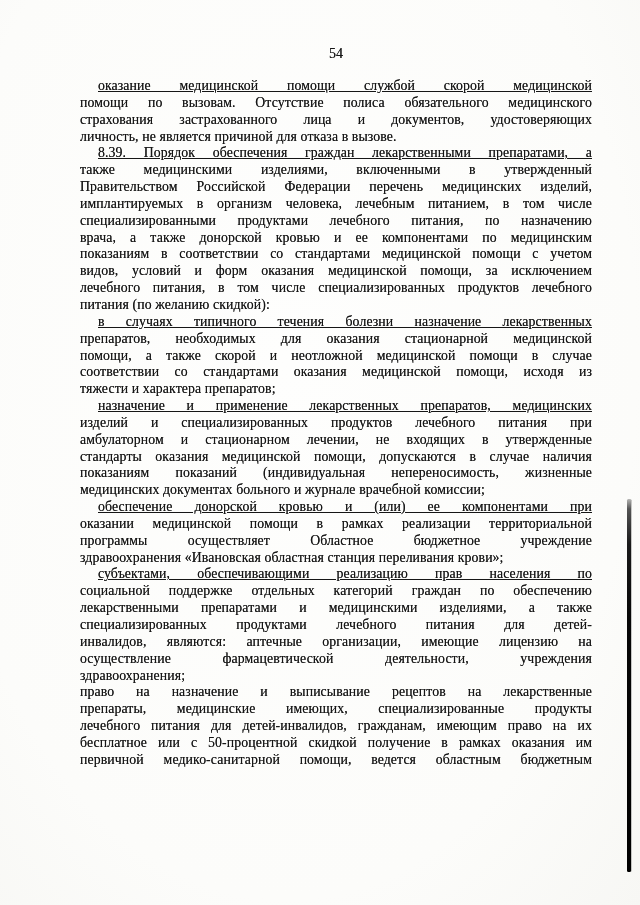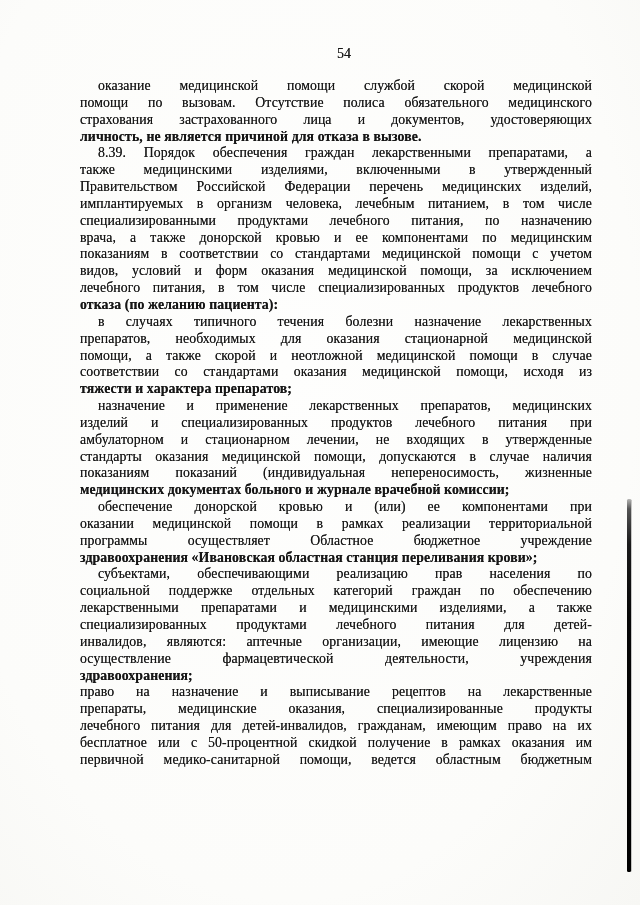--- a/index.html
+++ b/index.html
@@ -9,43 +9,43 @@
     font-family: "Liberation Serif", "DejaVu Serif", serif;
   }
   .page {
     position: relative;
     width: 640px; height: 905px;
     background: radial-gradient(ellipse at 45% 40%, #fefefd 0%, #fcfcfa 70%, #f7f7f4 100%);
     overflow: hidden;
   }
   .page-number {
     position: absolute;
-    top: 46px; left: 88px; width: 512px;
+    top: 46px; left: 80px; width: 512px;
     text-align: center;
     font-size: 14px;
     color: var(--ink, #161616);
     text-shadow: 0 0 0.6px rgba(20,20,20,0.75);
   }
   .doc {
     position: absolute;
     left: 80px; top: 78px; width: 512px;
   }
   .line {
     font-size: 13.8px;
     line-height: 16.85px;
     height: 16.85px;
     color: var(--ink, #161616);
     text-shadow: 0 0 0.6px rgba(20,20,20,0.75);
     letter-spacing: 0.1px;
     text-align: justify;
     text-align-last: justify;
     overflow: visible;
   }
-  .line.indent { padding-left: 18px; }
-  .line.end { text-align-last: left; font-weight: bold; }
+  .line.indent { padding-left: 18px; text-decoration: underline; }
+  .line.end { text-align-last: left; }
   .scan-bar {
     position: absolute;
     left: 627px; top: 499px;
     width: 4px; height: 373px;
     border-radius: 1.5px;
     background: linear-gradient(to bottom,
       #b5b5b3 0px, #555 10px, #1a1a1a 45px, #070707 120px, #000 100%);
     box-shadow: 0.5px 0 0 rgba(40,40,40,0.5);
   }
 </style>
@@ -62,21 +62,21 @@
       <div class="line end">личность, не является причиной для отказа в вызове.</div>
       <div class="line indent">8.39. Порядок обеспечения граждан лекарственными препаратами, а</div>
       <div class="line">также медицинскими изделиями, включенными в утвержденный</div>
       <div class="line">Правительством Российской Федерации перечень медицинских изделий,</div>
       <div class="line">имплантируемых в организм человека, лечебным питанием, в том числе</div>
       <div class="line">специализированными продуктами лечебного питания, по назначению</div>
       <div class="line">врача, а также донорской кровью и ее компонентами по медицинским</div>
       <div class="line">показаниям в соответствии со стандартами медицинской помощи с учетом</div>
       <div class="line">видов, условий и форм оказания медицинской помощи, за исключением</div>
       <div class="line">лечебного питания, в том числе специализированных продуктов лечебного</div>
-      <div class="line end">отказа (по желанию пациента):</div>
+      <div class="line end">питания (по желанию скидкой):</div>
       <div class="line indent">в случаях типичного течения болезни назначение лекарственных</div>
       <div class="line">препаратов, необходимых для оказания стационарной медицинской</div>
       <div class="line">помощи, а также скорой и неотложной медицинской помощи в случае</div>
       <div class="line">соответствии со стандартами оказания медицинской помощи, исходя из</div>
       <div class="line end">тяжести и характера препаратов;</div>
       <div class="line indent">назначение и применение лекарственных препаратов, медицинских</div>
       <div class="line">изделий и специализированных продуктов лечебного питания при</div>
       <div class="line">амбулаторном и стационарном лечении, не входящих в утвержденные</div>
       <div class="line">стандарты оказания медицинской помощи, допускаются в случае наличия</div>
       <div class="line">показаниям показаний (индивидуальная непереносимость, жизненные</div>
@@ -86,20 +86,20 @@
       <div class="line">программы осуществляет Областное бюджетное учреждение</div>
       <div class="line end">здравоохранения «Ивановская областная станция переливания крови»;</div>
       <div class="line indent">субъектами, обеспечивающими реализацию прав населения по</div>
       <div class="line">социальной поддержке отдельных категорий граждан по обеспечению</div>
       <div class="line">лекарственными препаратами и медицинскими изделиями, а также</div>
       <div class="line">специализированных продуктами лечебного питания для детей-</div>
       <div class="line">инвалидов, являются: аптечные организации, имеющие лицензию на</div>
       <div class="line">осуществление фармацевтической деятельности, учреждения</div>
       <div class="line end">здравоохранения;</div>
       <div class="line">право на назначение и выписывание рецептов на лекарственные</div>
-      <div class="line">препараты, медицинские оказания, специализированные продукты</div>
+      <div class="line">препараты, медицинские имеющих, специализированные продукты</div>
       <div class="line">лечебного питания для детей-инвалидов, гражданам, имеющим право на их</div>
       <div class="line">бесплатное или с 50-процентной скидкой получение в рамках оказания им</div>
       <div class="line">первичной медико-санитарной помощи, ведется областным бюджетным</div>
     </div>
 
   <div class="scan-bar"></div>
 </div>
 
 </body></html>

